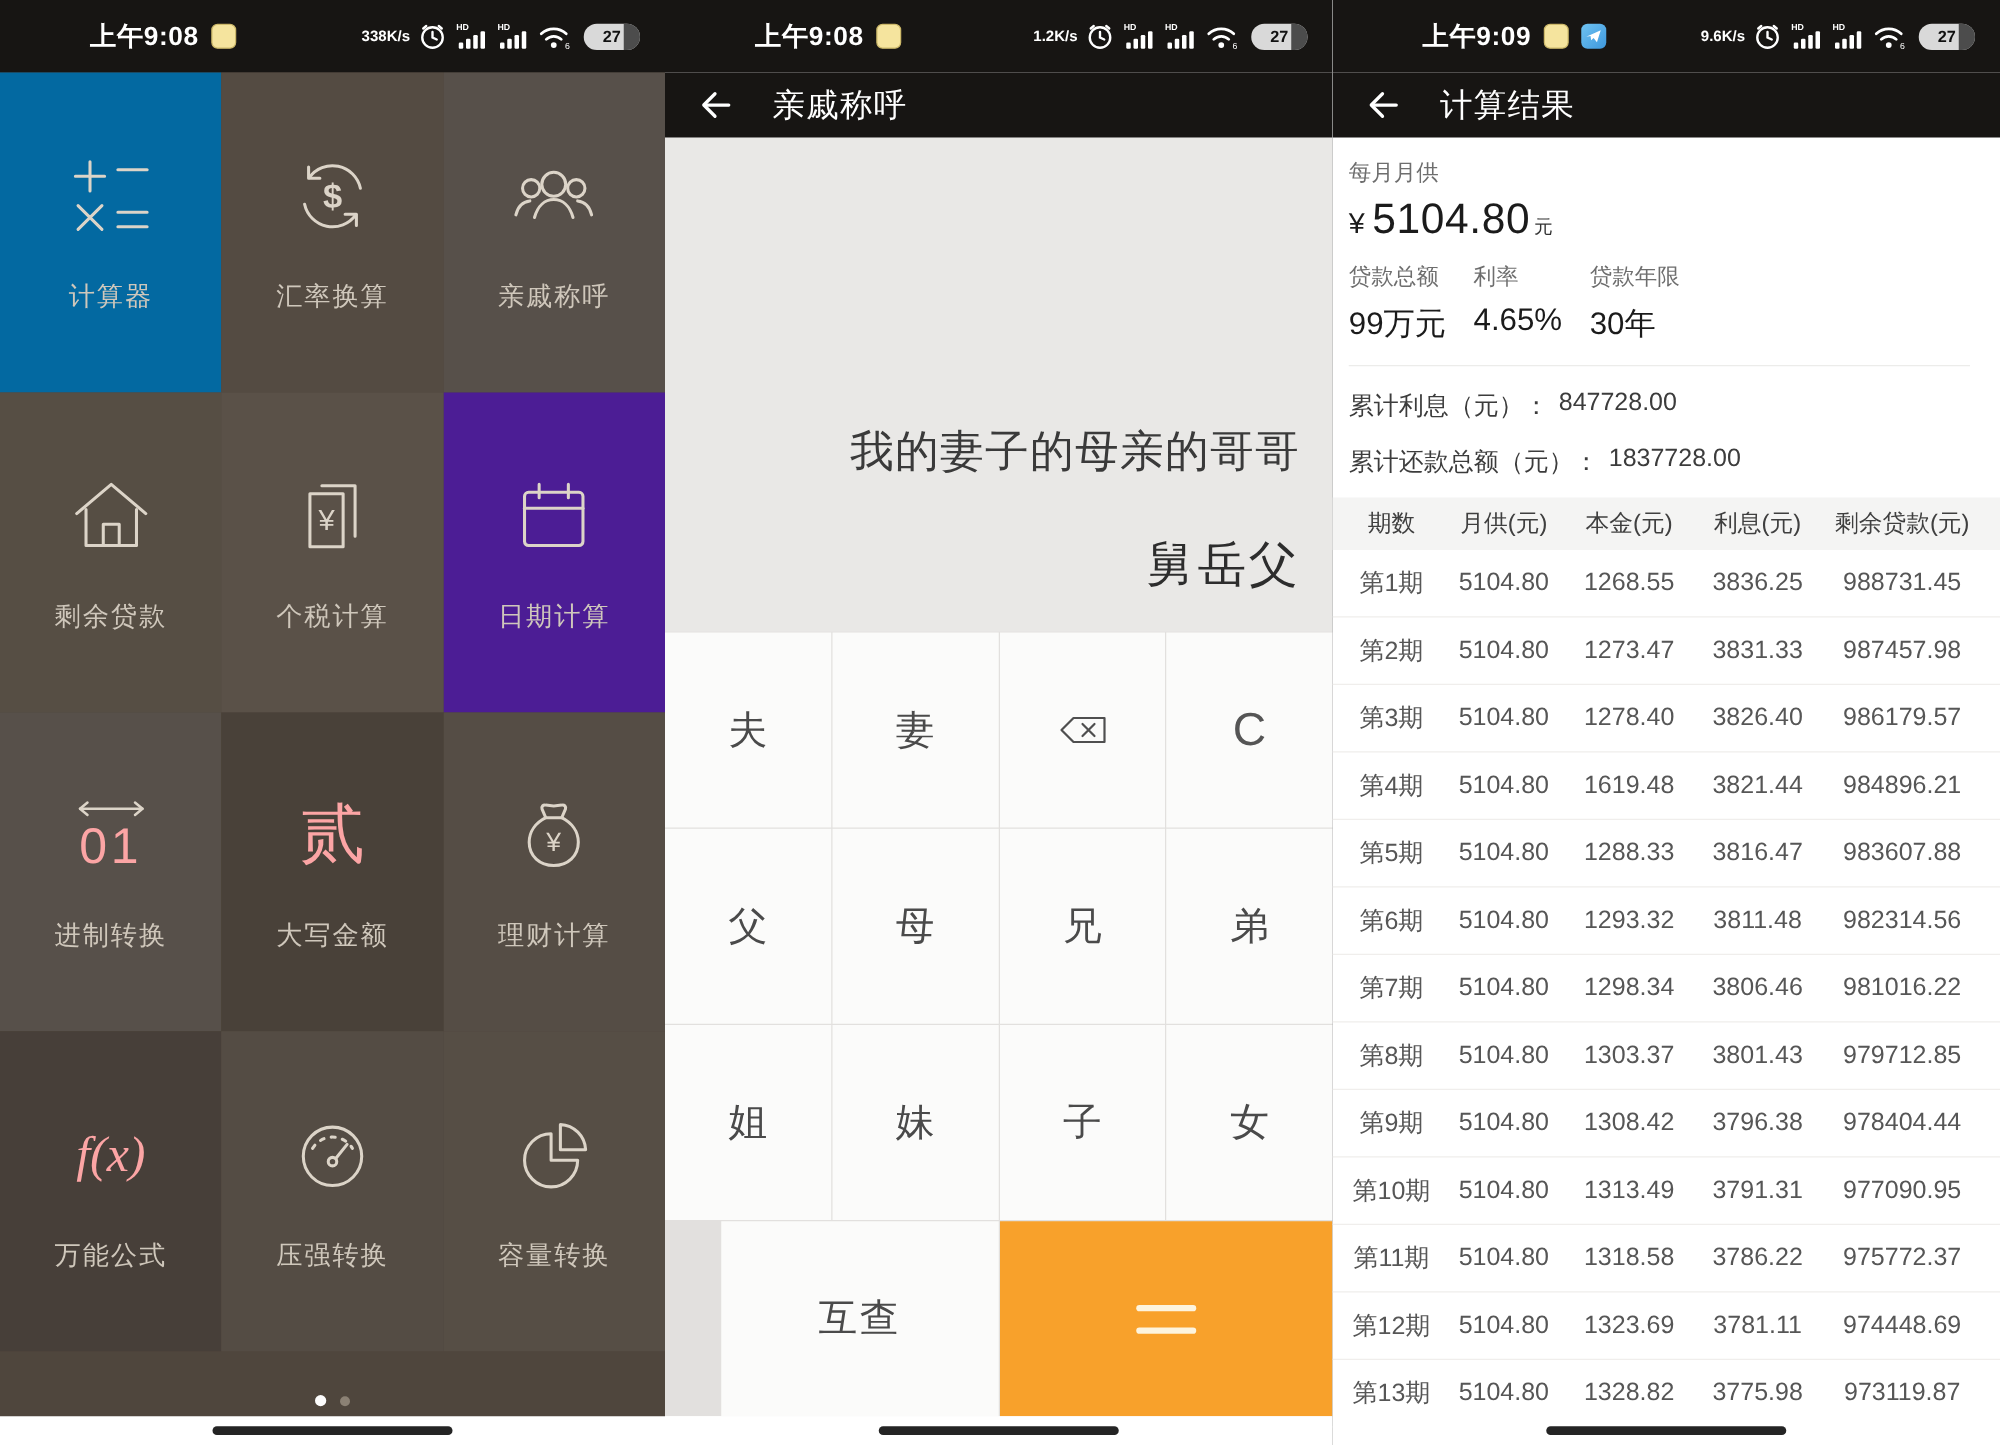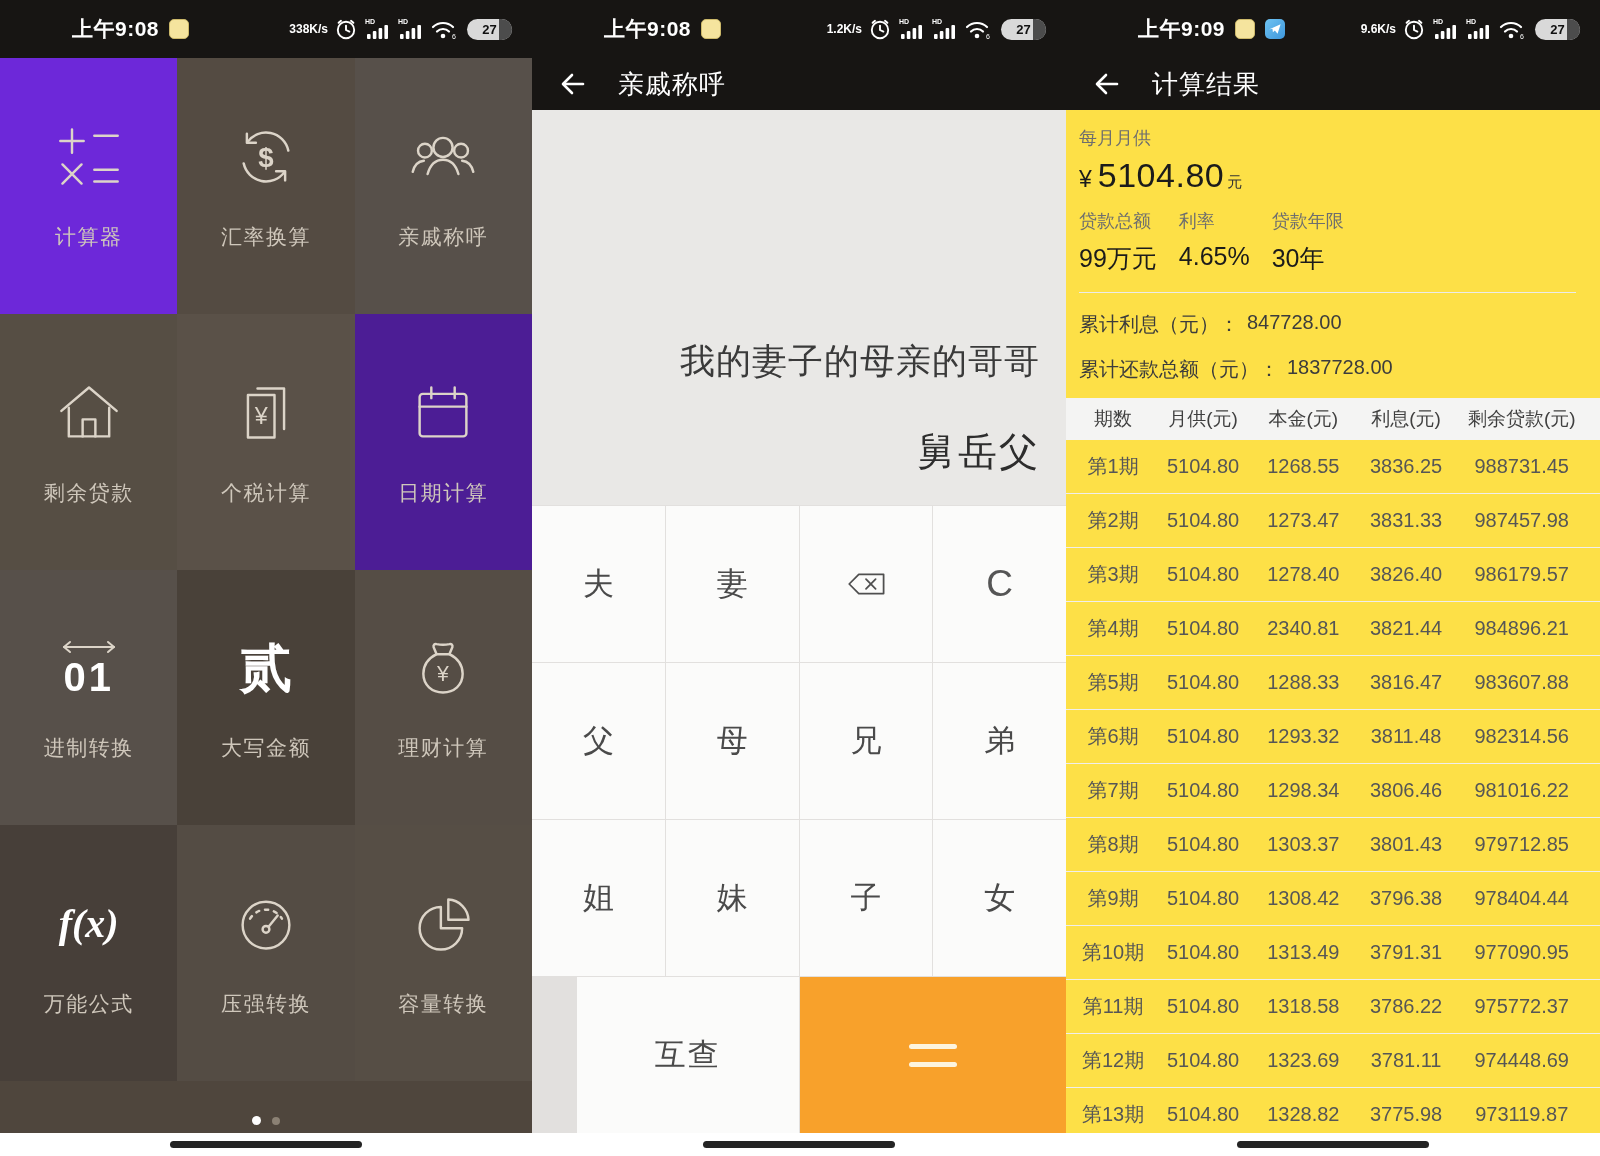--- a/index.html
+++ b/index.html
@@ -2,21 +2,21 @@
 <html><head>
 <meta charset="utf-8">
 <style>
   * { margin:0; padding:0; box-sizing:border-box; }
   html,body { width:1600px; height:1156px; overflow:hidden; background:#000; }
   body { font-family:"Liberation Sans","DejaVu Sans",sans-serif; }
   .screen { display:flex; width:1600px; height:1156px; }
   .panel { position:relative; height:1156px; overflow:hidden; }
   .panel-home { width:532px; background:#4f463d; }
   .panel-kinship { width:534px; background:#fbfbfa; }
-  .panel-result { width:534px; background:#fde047; }
+  .panel-result { width:534px; background:#ffffff; }
 
   
   .statusbar { height:58px; background:#171513; color:#fff; display:flex; align-items:center; justify-content:space-between; padding:0 20px 0 0; }
   .sb-left { display:flex; align-items:center; gap:10px; margin-left:72px; }
   .sb-time { font-size:21px; font-weight:700; letter-spacing:.5px; }
   .sb-appicon { width:20px; height:20px; border-radius:5px; display:inline-block; position:relative; }
   .sb-appicon.yellow { background:#f5e49e; border:1px solid #cdb96a; }
   .sb-appicon.blue { background:linear-gradient(135deg,#6fc3f2,#3e97dc); }
   .sb-appicon.blue svg { position:absolute; inset:2px; }
   .sb-right { display:flex; align-items:center; gap:7px; }
@@ -31,21 +31,21 @@
   .kebab i { width:5px; height:5px; border-radius:50%; background:#ededed; }
   .back-arrow { margin-left:26px; display:inline-flex; }
   .bar-title-left { margin-left:30px; font-size:26px; font-weight:500; letter-spacing:1px; }
 
   
   .tile-grid { height:1023px; display:grid; grid-template-columns:repeat(3,1fr); grid-template-rows:repeat(4,1fr); }
   .tile { display:flex; flex-direction:column; align-items:center; justify-content:center; gap:30px; }
   .tile-icon { height:72px; display:flex; flex-direction:column; align-items:center; justify-content:center; }
   .tile-icon svg { display:block; }
   .tile-label { font-size:21px; color:#cfc7bb; letter-spacing:1.5px; }
-  .glyph { color:#ffffff; font-weight:700; line-height:1; }
+  .glyph { color:#fca5a5; font-weight:400; line-height:1; }
   .han-glyph { font-size:52px; }
   .formula-glyph { font-family:"Liberation Serif","DejaVu Serif",serif; font-style:italic; font-size:40px; }
   .radix-glyph { font-size:40px; letter-spacing:3px; margin-top:2px; }
   .page-dots { position:absolute; bottom:31px; left:0; right:0; display:flex; justify-content:center; align-items:center; gap:11px; }
   .page-dots .dot { width:8px; height:8px; border-radius:50%; background:#8b8174; }
   .page-dots .dot.active { width:9px; height:9px; background:#fdfdfd; }
 
   
   .kin-display { height:395px; background:#e9e8e6; display:flex; flex-direction:column; justify-content:flex-end; align-items:flex-end; padding:0 26px 26px 0; gap:40px; }
   .kin-expression { font-size:35px; color:#3a3a3a; letter-spacing:1px; }
@@ -125,21 +125,21 @@
               <text x="22" y="21" font-size="7" fill="#fff">6</text>
             </svg>
           </span>
         <span class="battery">
             <span class="b-num">27</span>
             <span class="b-cap"></span>
           </span>
       </div>
     </div>
     <div class="tile-grid">
-        <div class="tile" style="background: #6d28d9;">
+        <div class="tile" style="background: #0369a1;">
           <div class="tile-icon">
             <svg width="68" height="68" viewBox="0 0 64 64">
               <g fill="none" stroke="#dcd4c8" stroke-width="2.3" stroke-linecap="round" stroke-linejoin="round">
                 <path d="M16 6v22M5 17h22"></path>
                 <path d="M37 12h22"></path>
                 <path d="M7 39l18 18M25 39L7 57"></path>
                 <path d="M37 44h22M37 55h22"></path>
               </g>
             </svg>
           </div>
@@ -494,21 +494,21 @@
           <div class="t-row">
             <span class="tc tc1">第3期</span>
             <span class="tc tc2">5104.80</span>
             <span class="tc tc3">1278.40</span>
             <span class="tc tc4">3826.40</span>
             <span class="tc tc5">986179.57</span>
           </div>
           <div class="t-row">
             <span class="tc tc1">第4期</span>
             <span class="tc tc2">5104.80</span>
-            <span class="tc tc3">2340.81</span>
+            <span class="tc tc3">1619.48</span>
             <span class="tc tc4">3821.44</span>
             <span class="tc tc5">984896.21</span>
           </div>
           <div class="t-row">
             <span class="tc tc1">第5期</span>
             <span class="tc tc2">5104.80</span>
             <span class="tc tc3">1288.33</span>
             <span class="tc tc4">3816.47</span>
             <span class="tc tc5">983607.88</span>
           </div>

